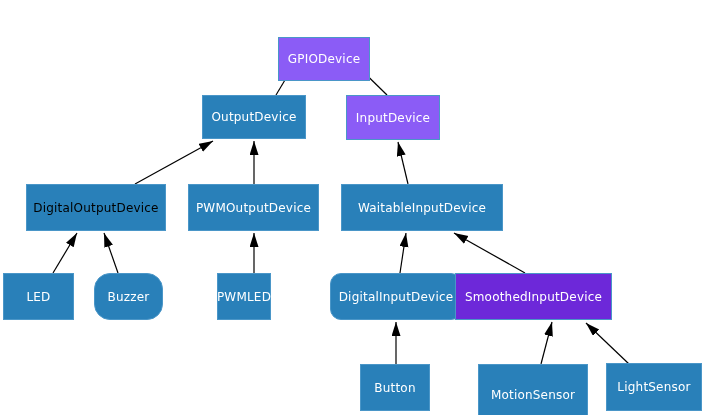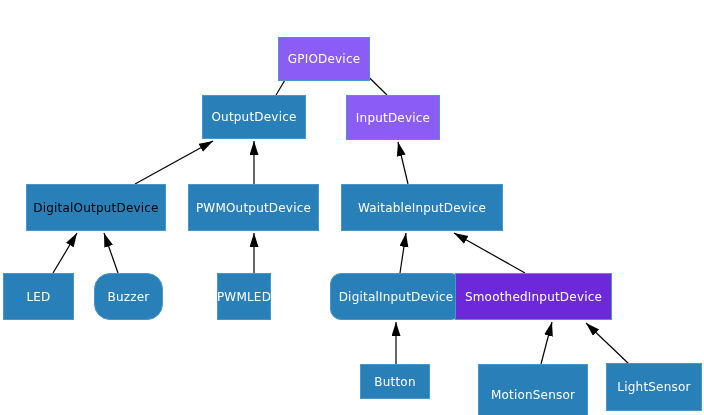--- a/index.html
+++ b/index.html
@@ -93,21 +93,21 @@
       </div>
       <div class="node" style="left: 217px; top: 273px; width: 54px; height: 47px; background: rgb(41, 128, 185); border-color: rgb(74, 150, 200); color: rgb(255, 255, 255);">
         <span>PWMLED</span>
       </div>
       <div class="node" style="left: 330px; top: 273px; width: 132px; height: 47px; background: rgb(41, 128, 185); border-color: rgb(74, 150, 200); color: rgb(255, 255, 255); border-radius: 11px;">
         <span>DigitalInputDevice</span>
       </div>
       <div class="node" style="left: 455px; top: 273px; width: 157px; height: 47px; background: #6d28d9; border-color: rgb(74, 150, 200); color: rgb(255, 255, 255);">
         <span>SmoothedInputDevice</span>
       </div>
-      <div class="node" style="left: 360px; top: 364px; width: 70px; height: 35px; background: rgb(41, 128, 185); border-color: rgb(74, 150, 200); color: rgb(255, 255, 255);">
+      <div class="node" style="left: 360px; top: 364px; width: 70px; height: 47px; background: rgb(41, 128, 185); border-color: rgb(74, 150, 200); color: rgb(255, 255, 255);">
         <span>Button</span>
       </div>
       <div class="node" style="left: 478px; top: 364px; width: 110px; height: 62px; background: rgb(41, 128, 185); border-color: rgb(74, 150, 200); color: rgb(255, 255, 255);">
         <span>MotionSensor</span>
       </div>
       <div class="node" style="left: 606px; top: 363px; width: 96px; height: 48px; background: rgb(41, 128, 185); border-color: rgb(74, 150, 200); color: rgb(255, 255, 255);">
         <span>LightSensor</span>
       </div>
     </div>
 </div>

